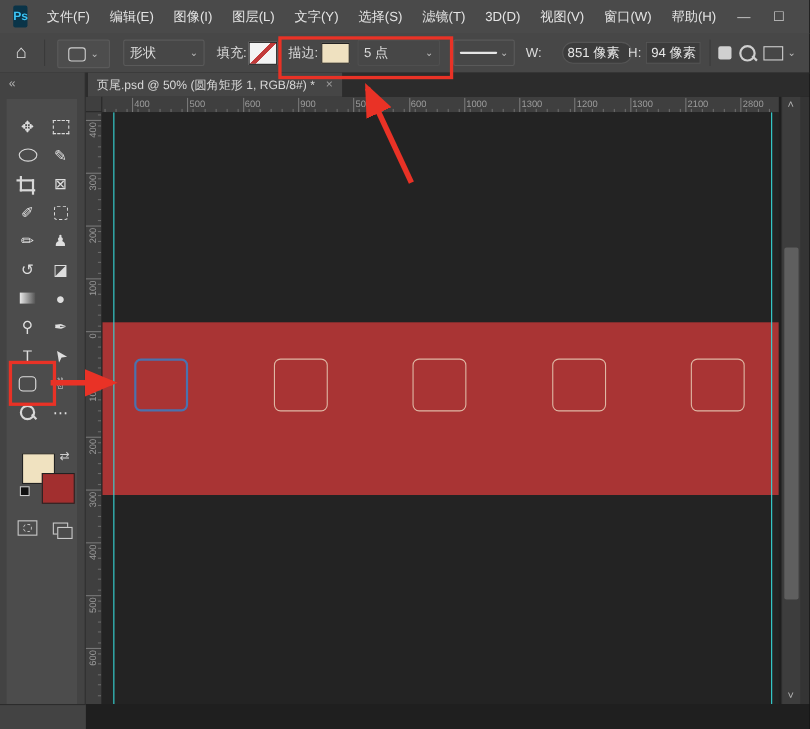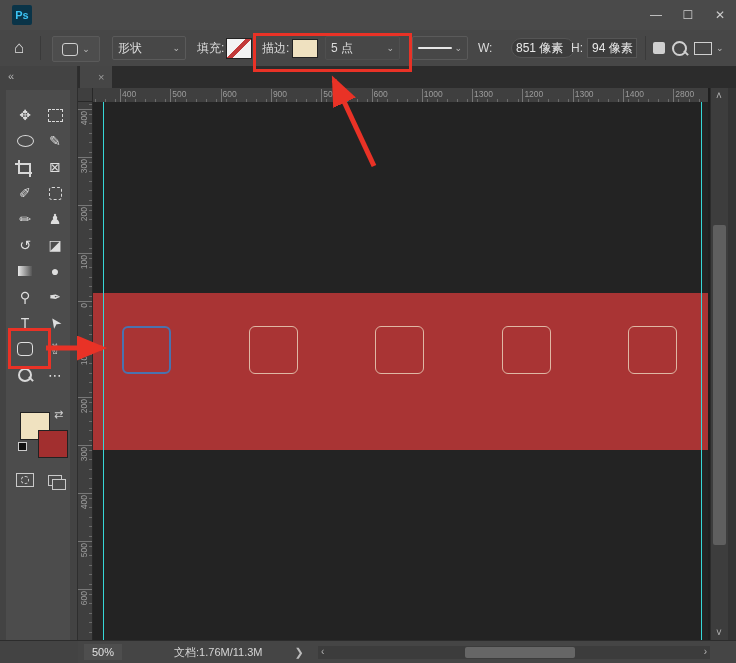--- a/index.html
+++ b/index.html
@@ -95,20 +95,33 @@
   .anno-box{position:absolute;border:3px solid #e93226;z-index:50;}
   .anno-svg{position:absolute;z-index:50;overflow:visible;}
 </style>
 </head>
 <body>
 
 <div class="window">
 
   <div class="menubar">
     <div class="ps-logo">Ps</div>
+    <div id="menu-items" style="display:flex;">
+        <div class="menu-item">文件(F)</div>
+        <div class="menu-item">编辑(E)</div>
+        <div class="menu-item">图像(I)</div>
+        <div class="menu-item">图层(L)</div>
+        <div class="menu-item">文字(Y)</div>
+        <div class="menu-item">选择(S)</div>
+        <div class="menu-item">滤镜(T)</div>
+        <div class="menu-item">3D(D)</div>
+        <div class="menu-item">视图(V)</div>
+        <div class="menu-item">窗口(W)</div>
+        <div class="menu-item">帮助(H)</div>
+      </div>
     <div class="win-controls">
       <div class="win-btn">—</div>
       <div class="win-btn">☐</div>
       <div class="win-btn">✕</div>
     </div>
   </div>
 
   <div class="optionsbar">
     <div class="ob" style="left:14px;">
         <span class="home-icon">⌂</span>
@@ -245,20 +258,21 @@
           <span class="ic-zoom"></span>
         </div>
         <div class="tool" style="left: 36px; top: 273px;">
           <span>⋯</span>
         </div>
       </div>
   </div>
 
   <div class="tabbar">
     <div class="doc-tab">
+      <span>页尾.psd @ 50% (圆角矩形 1, RGB/8#) *</span>
       <span class="tab-close">×</span>
     </div>
   </div>
 
   <div class="ruler-corner"></div>
   <div class="ruler-h" id="ruler-h">
       <div class="rh-label" style="left: 29px;">400</div>
       <div class="rh-tick" style="left: 27px; height: 13px;"></div>
       <div class="rh-label" style="left: 79.3px;">500</div>
       <div class="rh-tick" style="left: 77.3px; height: 13px;"></div>
@@ -271,21 +285,21 @@
       <div class="rh-label" style="left: 280.5px;">600</div>
       <div class="rh-tick" style="left: 278.5px; height: 13px;"></div>
       <div class="rh-label" style="left: 330.8px;">1000</div>
       <div class="rh-tick" style="left: 328.8px; height: 13px;"></div>
       <div class="rh-label" style="left: 381.1px;">1300</div>
       <div class="rh-tick" style="left: 379.1px; height: 13px;"></div>
       <div class="rh-label" style="left: 431.4px;">1200</div>
       <div class="rh-tick" style="left: 429.4px; height: 13px;"></div>
       <div class="rh-label" style="left: 481.7px;">1300</div>
       <div class="rh-tick" style="left: 479.7px; height: 13px;"></div>
-      <div class="rh-label" style="left: 532px;">1400</div>
+      <div class="rh-label" style="left: 532px;">2100</div>
       <div class="rh-tick" style="left: 530px; height: 13px;"></div>
       <div class="rh-label" style="left: 582.3px;">2800</div>
       <div class="rh-tick" style="left: 580.3px; height: 13px;"></div>
       <div class="rh-tick" style="left: 2px; height: 3px; background: rgb(106, 106, 106);"></div>
       <div class="rh-tick" style="left: 12.06px; height: 3px; background: rgb(106, 106, 106);"></div>
       <div class="rh-tick" style="left: 22.12px; height: 3px; background: rgb(106, 106, 106);"></div>
       <div class="rh-tick" style="left: 32.18px; height: 3px; background: rgb(106, 106, 106);"></div>
       <div class="rh-tick" style="left: 42.24px; height: 3px; background: rgb(106, 106, 106);"></div>
       <div class="rh-tick" style="left: 52.3px; height: 3px; background: rgb(106, 106, 106);"></div>
       <div class="rh-tick" style="left: 62.36px; height: 3px; background: rgb(106, 106, 106);"></div>
@@ -437,30 +451,20 @@
     </div>
 
   <div class="vscroll">
     <div class="scroll-arrow" style="left:5px;top:2px;">˄</div>
     <div class="vthumb" id="vthumb" style="top: 137px; height: 320px;"></div>
     <div class="scroll-arrow" style="left:5px;bottom:2px;">˅</div>
   </div>
   <div class="vscroll-edge"></div>
 
   <div class="statusbar-corner"></div>
-  <div class="statusbar">
-    <div class="status-zoom">50%</div>
-    <div class="status-doc">文档:1.76M/11.3M</div>
-    <div class="status-pop">❯</div>
-    <div class="hscroll">
-      <div class="scroll-arrow" style="left:3px;top:0;">‹</div>
-      <div class="hthumb"></div>
-      <div class="scroll-arrow" style="right:3px;top:0;">›</div>
-    </div>
-  </div>
 
   <div class="anno-box" id="anno-stroke-box" style="left: 253px; top: 33px; width: 153px; height: 33px;"></div>
   <div class="anno-box" id="anno-tool-box" style="left: 8px; top: 328px; width: 37px; height: 35px;"></div>
   <svg class="anno-svg" style="left:318px;top:68px;width:70px;height:104px;">
     <defs>
       <marker id="ah1" markerWidth="7" markerHeight="7" refX="5" refY="2.5" orient="auto">
         <path d="M0,0 L6,2.5 L0,5 z" fill="#e93226"></path>
       </marker>
     </defs>
     <line x1="56" y1="98" x2="16" y2="12" stroke="#e93226" stroke-width="5" marker-end="url(#ah1)"></line>

